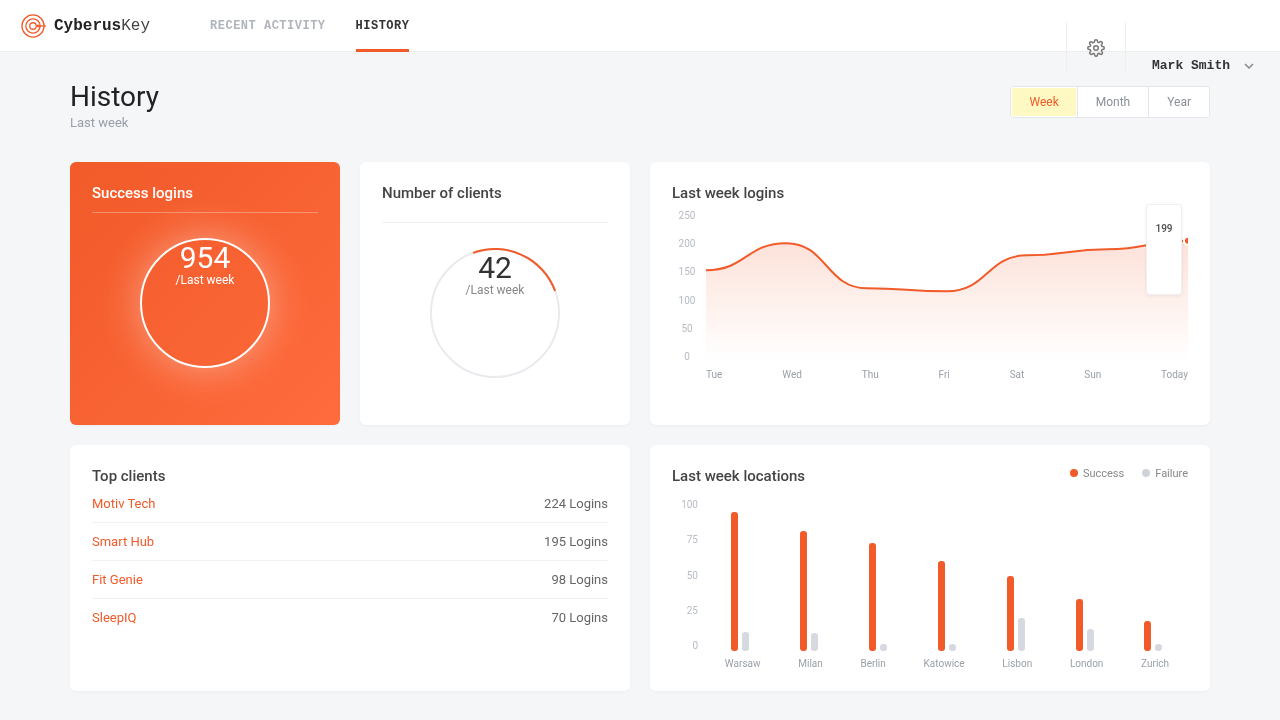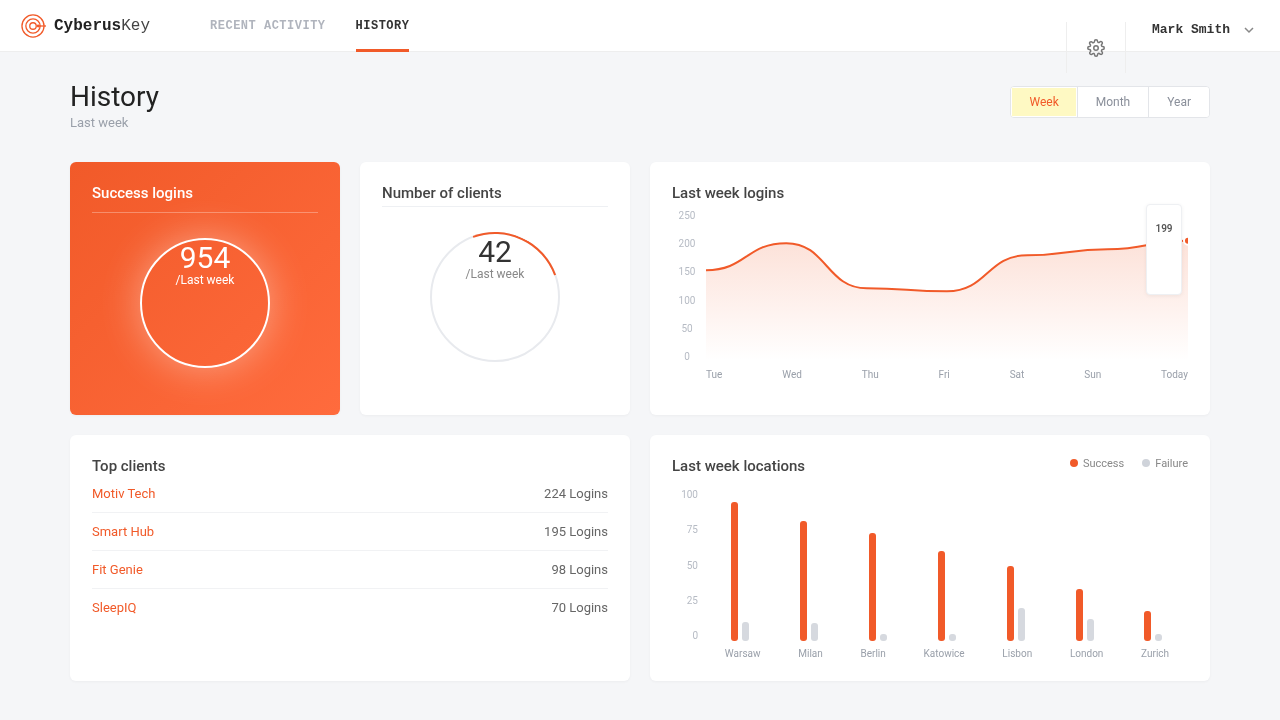--- a/index.html
+++ b/index.html
@@ -8,42 +8,42 @@
 
 .header { display: flex; align-items: center; background: #fff; height: 52px; border-bottom: 1px solid #eee; font-family: Liberation Mono, monospace; }
 .logo { display: flex; align-items: center; padding: 0 20px; gap: 8px; }
 .logo-icon { width: 26px; height: 26px; }
 .logo-text { font-size: 16px; font-weight: 600; color: #222; }
 .logo-text-light { font-weight: 300; color: #444; }
 .nav { display: flex; gap: 30px; margin-left: 40px; height: 100%; align-items: center; }
 .nav-item { font-size: 12px; font-weight: 700; letter-spacing: .5px; color: #b0b4bd; cursor: pointer; height: 100%; display: flex; align-items: center; position: relative; }
 .nav-item.active { color: #333; }
 .nav-item.active::after { content: ""; position: absolute; bottom: -1px; left: 0; right: 0; height: 3px; background: #f15a29; }
-.header-right { margin-left: auto; display: flex; align-items: flex-start; height: 100%; margin-top: 44px; }
+.header-right { margin-left: auto; display: flex; align-items: flex-end; height: 100%; margin-top: 44px; }
 .gear-cell { width: 60px; height: 100%; display: flex; align-items: center; justify-content: center; border-left: 1px solid #eee; border-right: 1px solid #eee; cursor: pointer; }
 .user-cell { padding: 0 26px; display: flex; align-items: center; gap: 14px; cursor: pointer; font-size: 13px; font-weight: 600; color: #333; }
 
 
 .page { padding: 28px 70px; }
 .page-head { display: flex; justify-content: space-between; align-items: flex-start; }
 .page-title { font-size: 28px; font-weight: 400; color: #222; }
 .page-sub { font-size: 13px; color: #9aa0aa; margin-top: 2px; }
 .range-group { display: flex; border: 1px solid #e3e5e9; border-radius: 4px; background: #fff; overflow: hidden; margin-top: 6px; }
 .range-btn { font-size: 12px; color: #8a8f9a; padding: 8px 18px; cursor: pointer; border-right: 1px solid #e3e5e9; background: #fff; }
 .range-btn:last-child { border-right: none; }
 .range-btn.active { color: #f15a29; background: #fef9c3; box-shadow: 0 0 0 1px #fff inset; }
 
 
 .grid { display: grid; grid-template-columns: 270px 270px 560px; gap: 20px; margin-top: 32px; }
 
 .card { background: #fff; border-radius: 6px; box-shadow: 0 1px 3px rgba(0,0,0,.04); padding: 22px; position: relative; }
 .card-title { font-size: 15px; color: #444; font-weight: 500; }
 .card-orange { background: linear-gradient(135deg,#f15a29,#ff6b3d); color: #fff; }
 .card-orange .card-title { color: #fff; border-bottom: 1px solid rgba(255,255,255,.3); padding-bottom: 10px; }
-.card-white .card-title { border-bottom: 1px solid #eef0f3; padding-bottom: 4px; }
+.card-white .card-title { border-bottom: 1px solid #eef0f3; padding-bottom: 20px; }
 
 .dial-wrap { display: flex; justify-content: center; align-items: center; height: 180px; }
 .dial { width: 130px; height: 130px; border-radius: 50%; display: flex; flex-direction: column; justify-content: flex-start; align-items: center; }
 .dial.orange { border: 2px solid #fff; box-shadow: 0 0 40px rgba(255,255,255,.4); }
 .dial.white { border: 2px solid #e8eaee; position: relative; }
 .dial.white::before { content:""; position:absolute; inset:-2px; border-radius:50%; border:2px solid transparent; border-top-color:#f15a29; transform: rotate(25deg); }
 .dial-num { font-size: 30px; font-weight: 400; }
 .dial-sub { font-size: 12px; margin-top: -2px; }
 .card-white .dial-num { color: #333; }
 .card-white .dial-sub { color: #888; }

